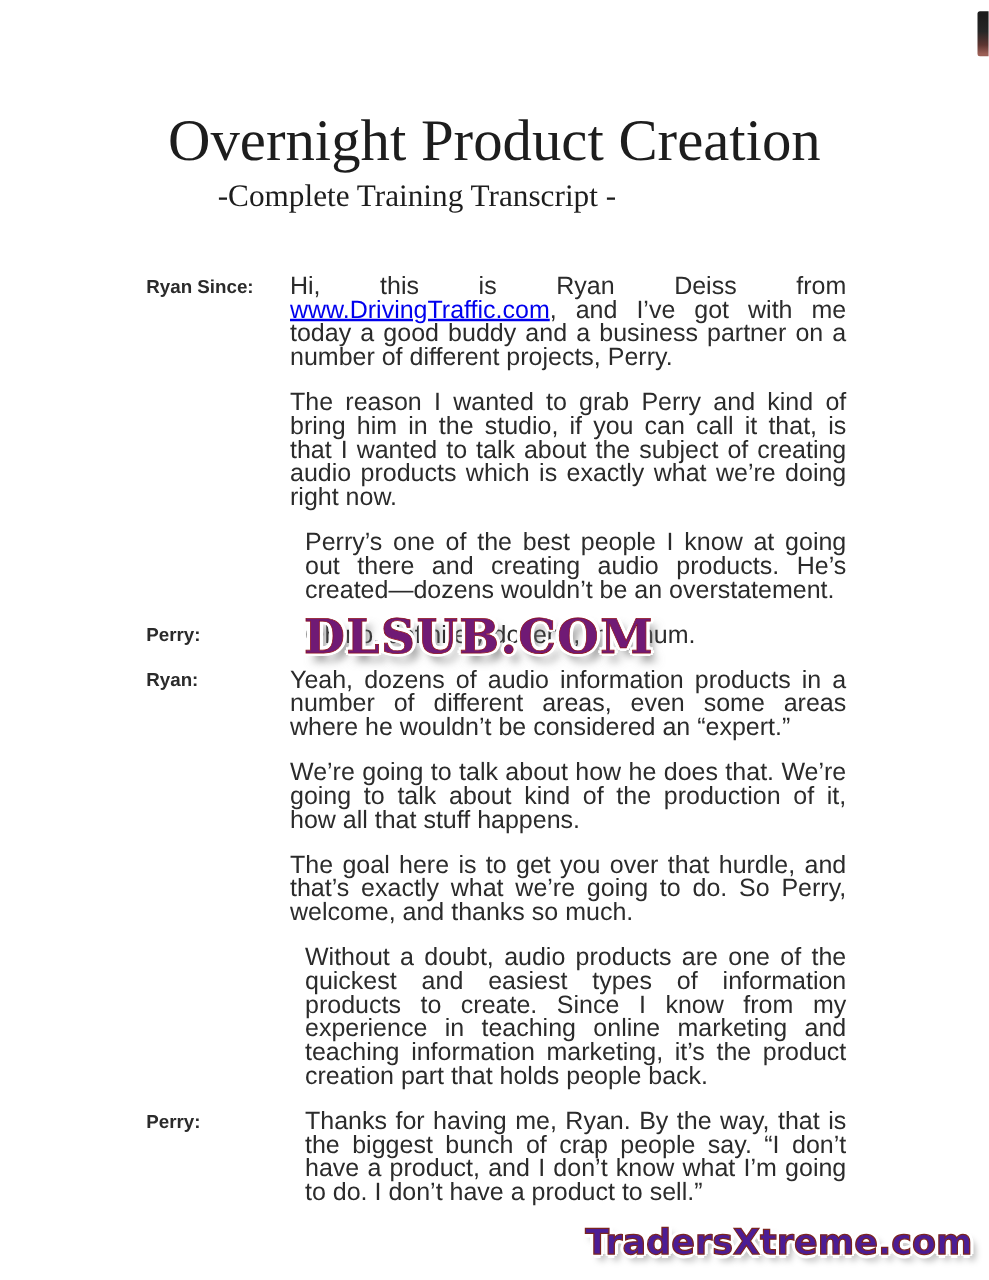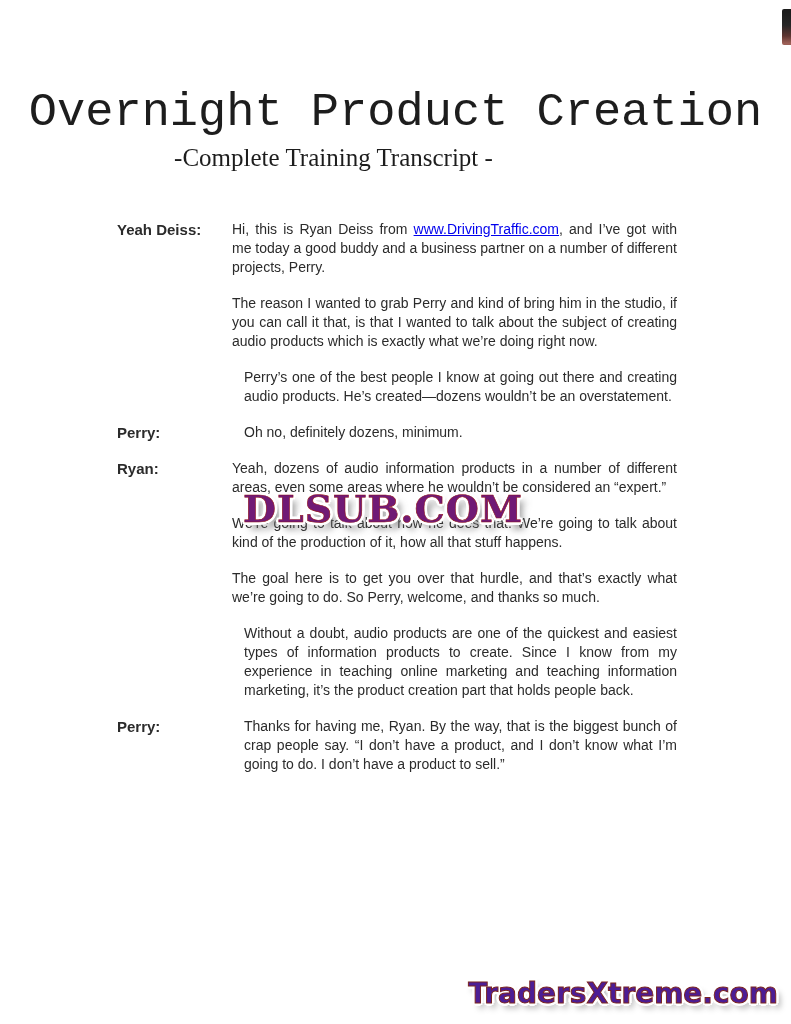--- a/index.html
+++ b/index.html
@@ -48,21 +48,21 @@
     text-align: center;
     font-size: 23px;
     color: #f85b5b;
   }
   .doc-title {
     position: absolute;
     top: 86px;
     left: 0;
     width: 791px;
     text-align: center;
-    font-family: Liberation Mono, monospace;
+    font-family: Liberation Serif, serif;
     font-size: 47px;
     font-weight: normal;
     color: #1d1d1d;
     letter-spacing: 0px;
   }
   .doc-subtitle {
     position: absolute;
     top: 144px;
     left: 0;
     width: 667px;
@@ -84,21 +84,21 @@
     width: 115px;
     flex-shrink: 0;
     font-weight: bold;
     font-size: 15px;
     line-height: 19px;
     color: #2b2b2b;
   }
   .content { width: 445px; }
   .content p {
     margin: 0 0 17px 0;
-    font-size: 14px;
+    font-size: 20px;
     line-height: 19px;
     text-align: justify;
     color: #2b2b2b;
   }
   .content p:last-child { margin-bottom: 0; margin-left: 12px; }
   .traffic-link { color: #0000ee; text-decoration: underline; cursor: pointer; }
 
   
   .watermark {
     position: absolute;
@@ -143,21 +143,21 @@
   <div class="logo-edge-fragment"></div>
 
 
   <div class="doc-title">Overnight Product Creation</div>
 
   <div class="doc-subtitle">-Complete Training Transcript -</div>
 
   <div class="transcript">
 
     <div class="block">
-      <div class="speaker">Yeah Deiss:</div>
+      <div class="speaker">Ryan Since:</div>
       <div class="content">
         <p><span>Hi, this is Ryan Deiss from </span><a class="traffic-link">www.DrivingTraffic.com</a><span>, and I’ve got with me today a good buddy and a business partner on a number of different projects, Perry.</span></p>
         <p>The reason I wanted to grab Perry and kind of bring him in the studio, if you can call it that, is that I wanted to talk about the subject of creating audio products which is exactly what we’re doing right now.</p>
         <p>Perry’s one of the best people I know at going out there and creating audio products. He’s created—dozens wouldn’t be an overstatement.</p>
       </div>
     </div>
 
     <div class="block">
       <div class="speaker">Perry:</div>
       <div class="content">

